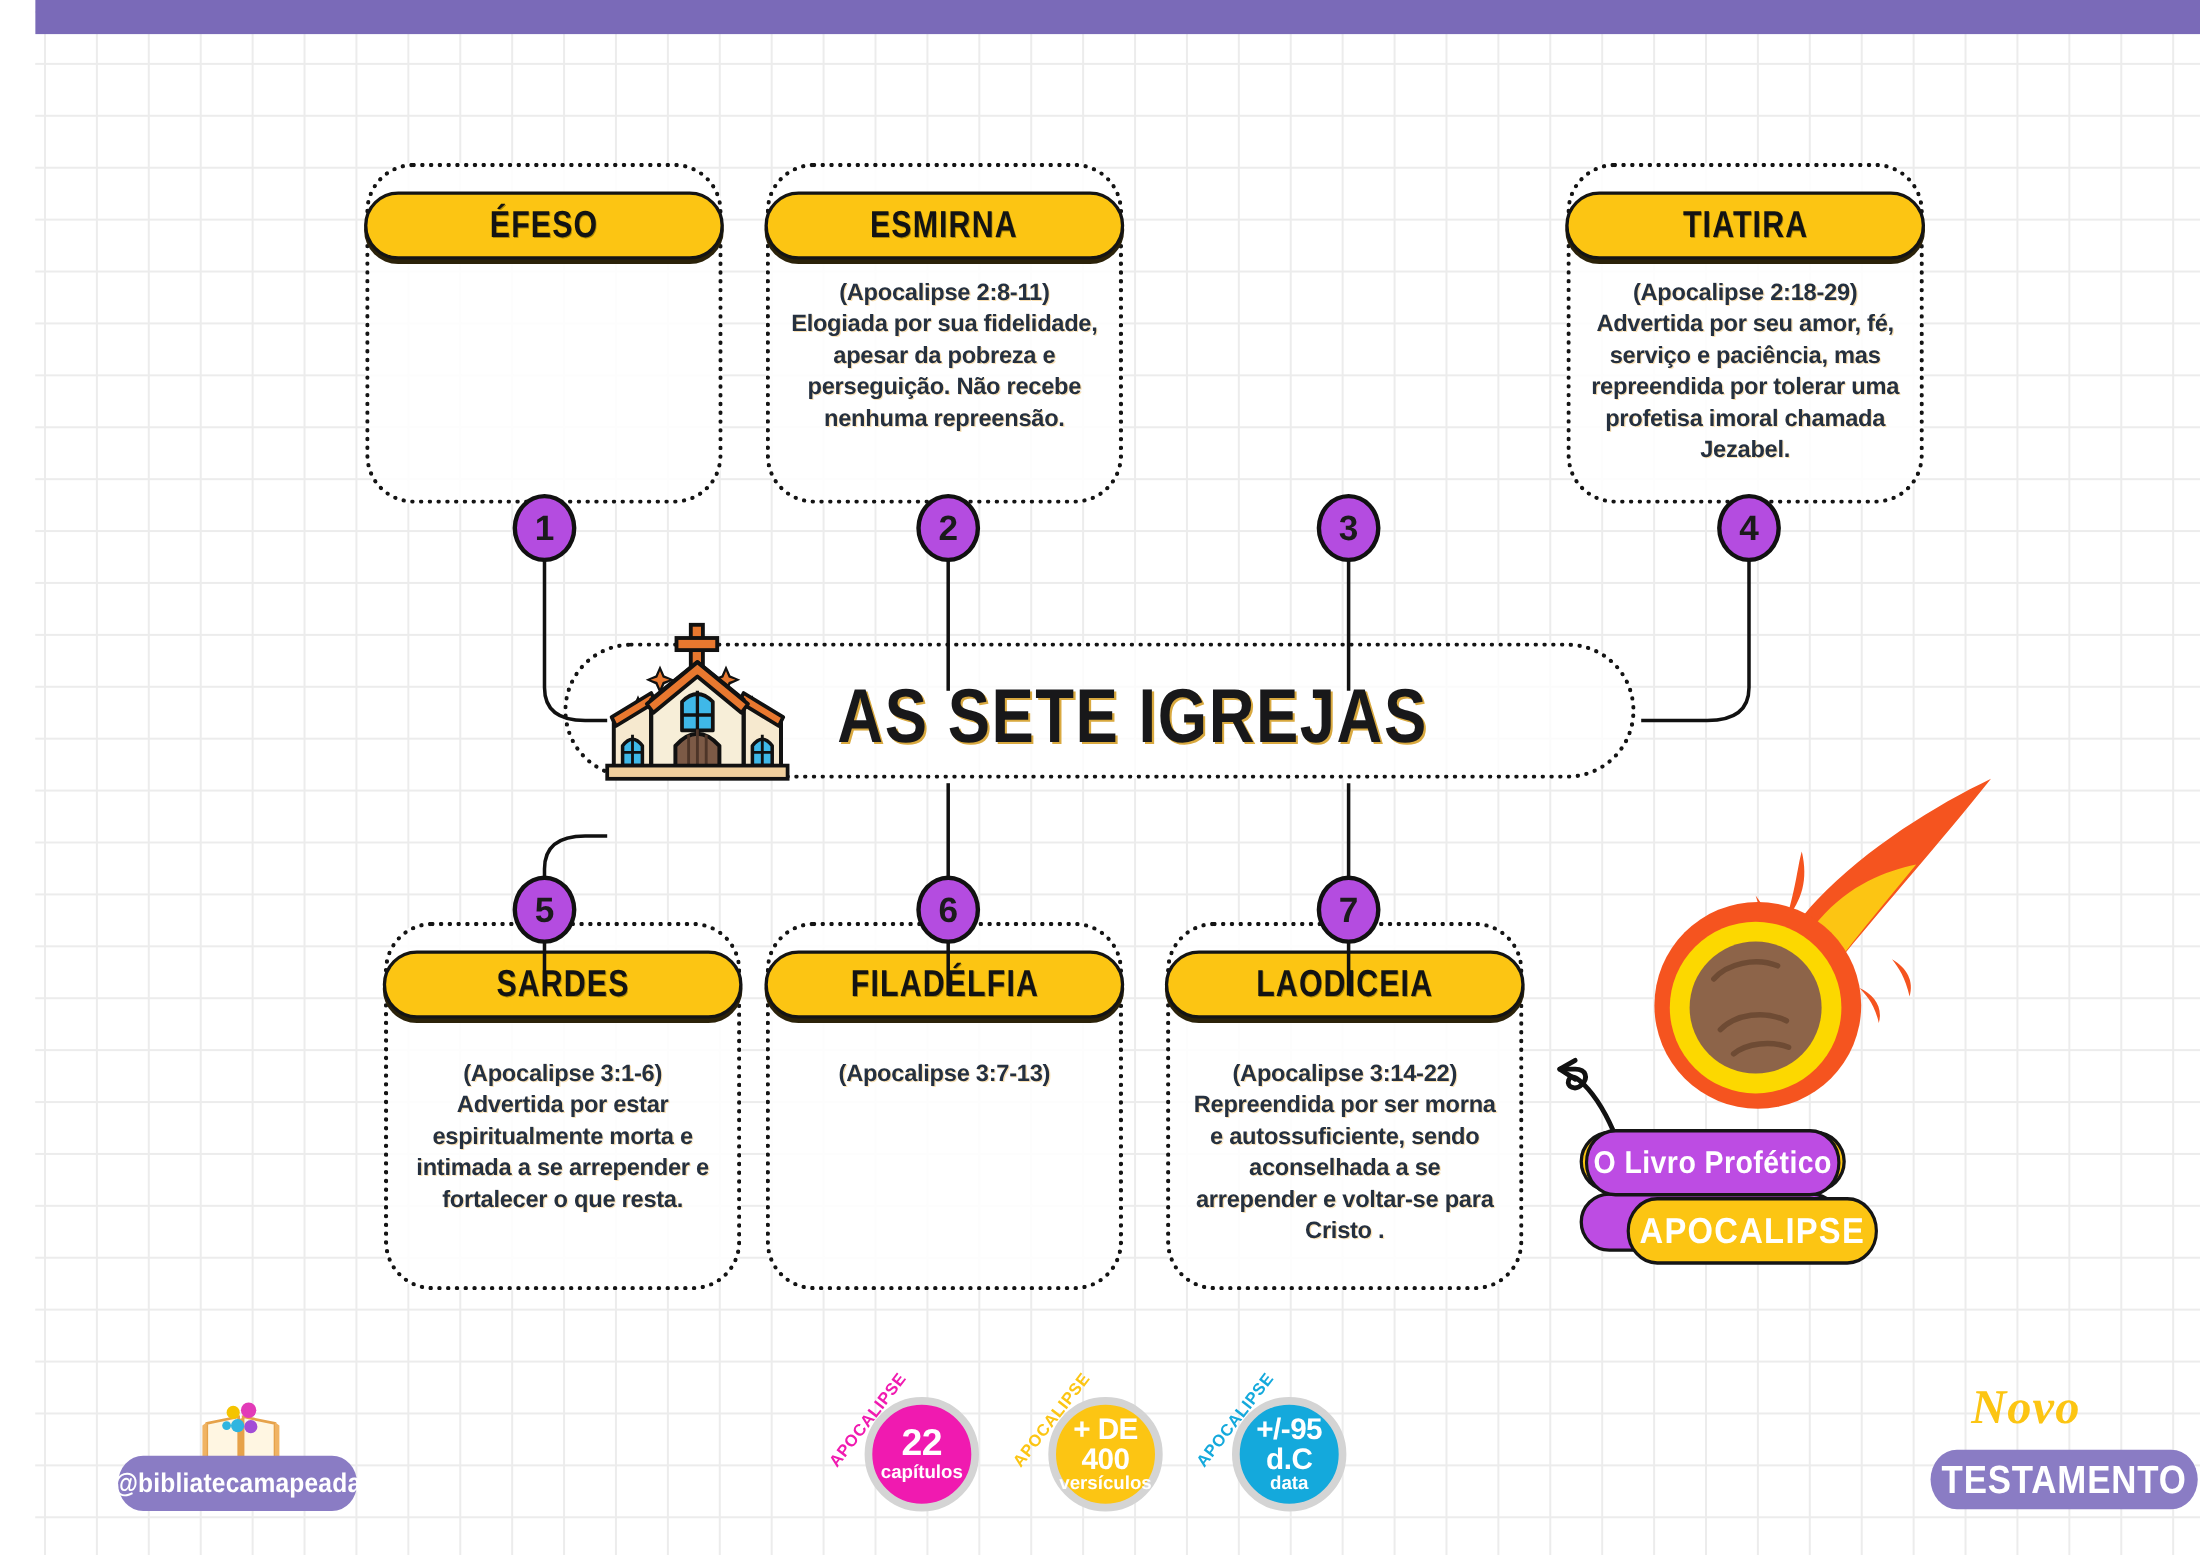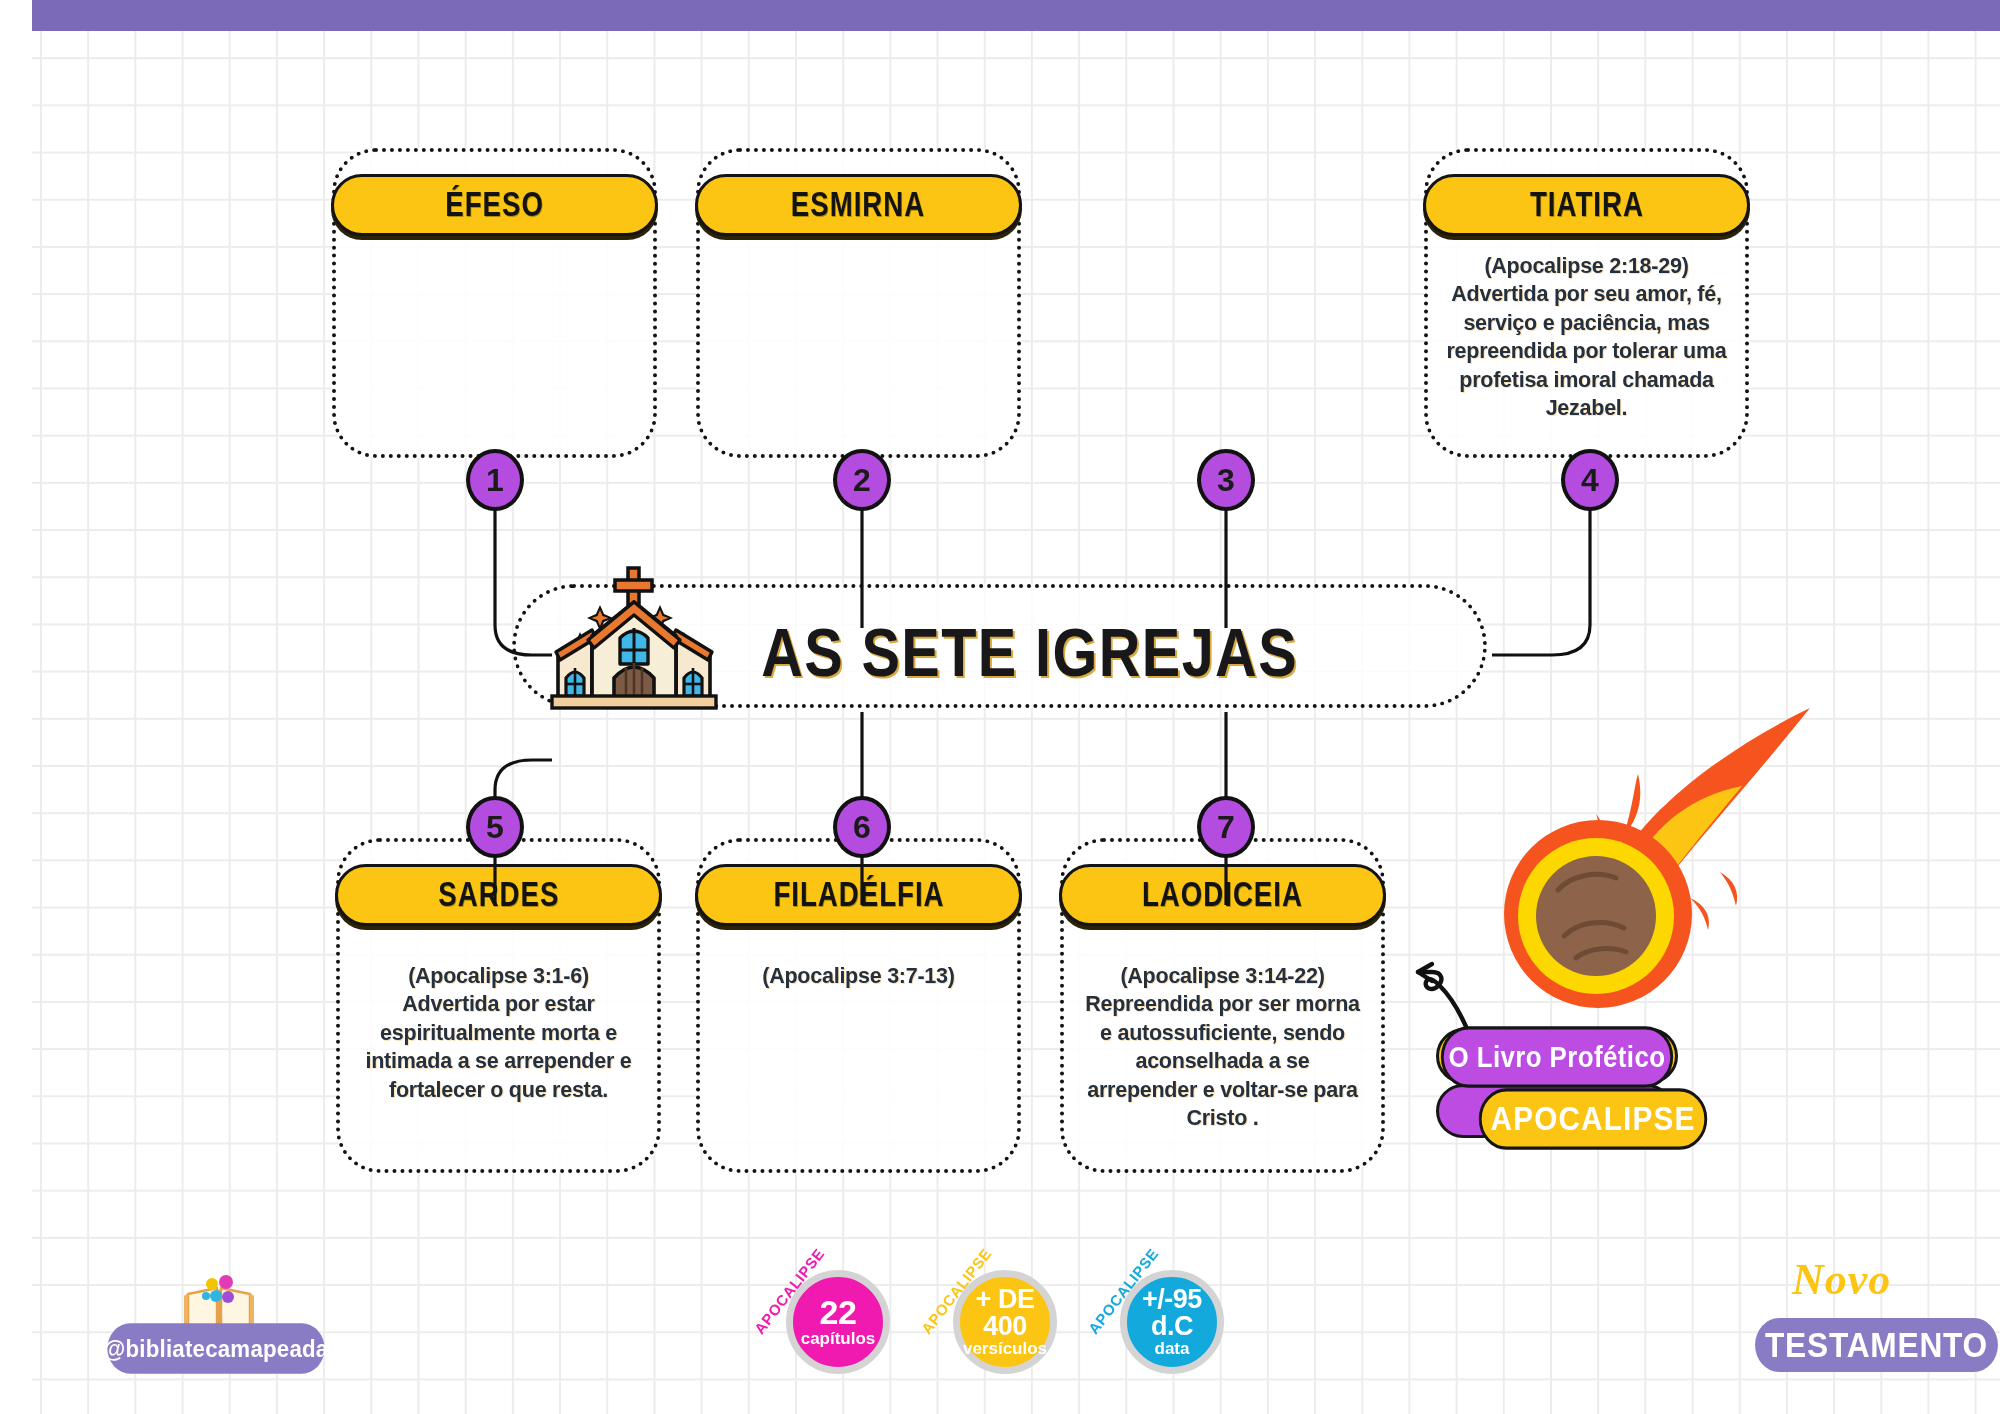--- a/index.html
+++ b/index.html
@@ -238,20 +238,24 @@
 
   <div class="card" style="left:300px; top:148px; width:325px; height:310px;">
     <div class="card-head">
       <span class="card-title">ÉFESO</span>
     </div>
   </div>
 
   <div class="card" style="left:664px; top:148px; width:325px; height:310px;">
     <div class="card-head">
       <span class="card-title">ESMIRNA</span>
+    </div>
+    <div class="card-body">
+      <span class="ref">(Apocalipse 2:8-11)</span>
+      <span>Elogiada por sua fidelidade, apesar da pobreza e perseguição. Não recebe nenhuma repreensão.</span>
     </div>
   </div>
 
 
   <div class="card" style="left:1392px; top:148px; width:325px; height:310px;">
     <div class="card-head">
       <span class="card-title">TIATIRA</span>
     </div>
     <div class="card-body">
       <span class="ref">(Apocalipse 2:18-29)</span>
@@ -324,21 +328,21 @@
   <div class="num" style="left:434px; top:796px;">
     <span>5</span>
   </div>
   <div class="num" style="left:801px; top:796px;">
     <span>6</span>
   </div>
   <div class="num" style="left:1165px; top:796px;">
     <span>7</span>
   </div>
 
-  <div class="card" style="left:304px; top:838px; width:325px; height:335px;">
+  <div class="card" style="left:317px; top:838px; width:325px; height:335px;">
     <div class="card-head">
       <span class="card-title">SARDES</span>
     </div>
     <div class="card-body" style="top:120px;">
       <span class="ref">(Apocalipse 3:1-6)</span>
       <span>Advertida por estar espiritualmente morta e intimada a se arrepender e fortalecer o que resta.</span>
     </div>
   </div>
 
   <div class="card" style="left:664px; top:838px; width:325px; height:335px;">

